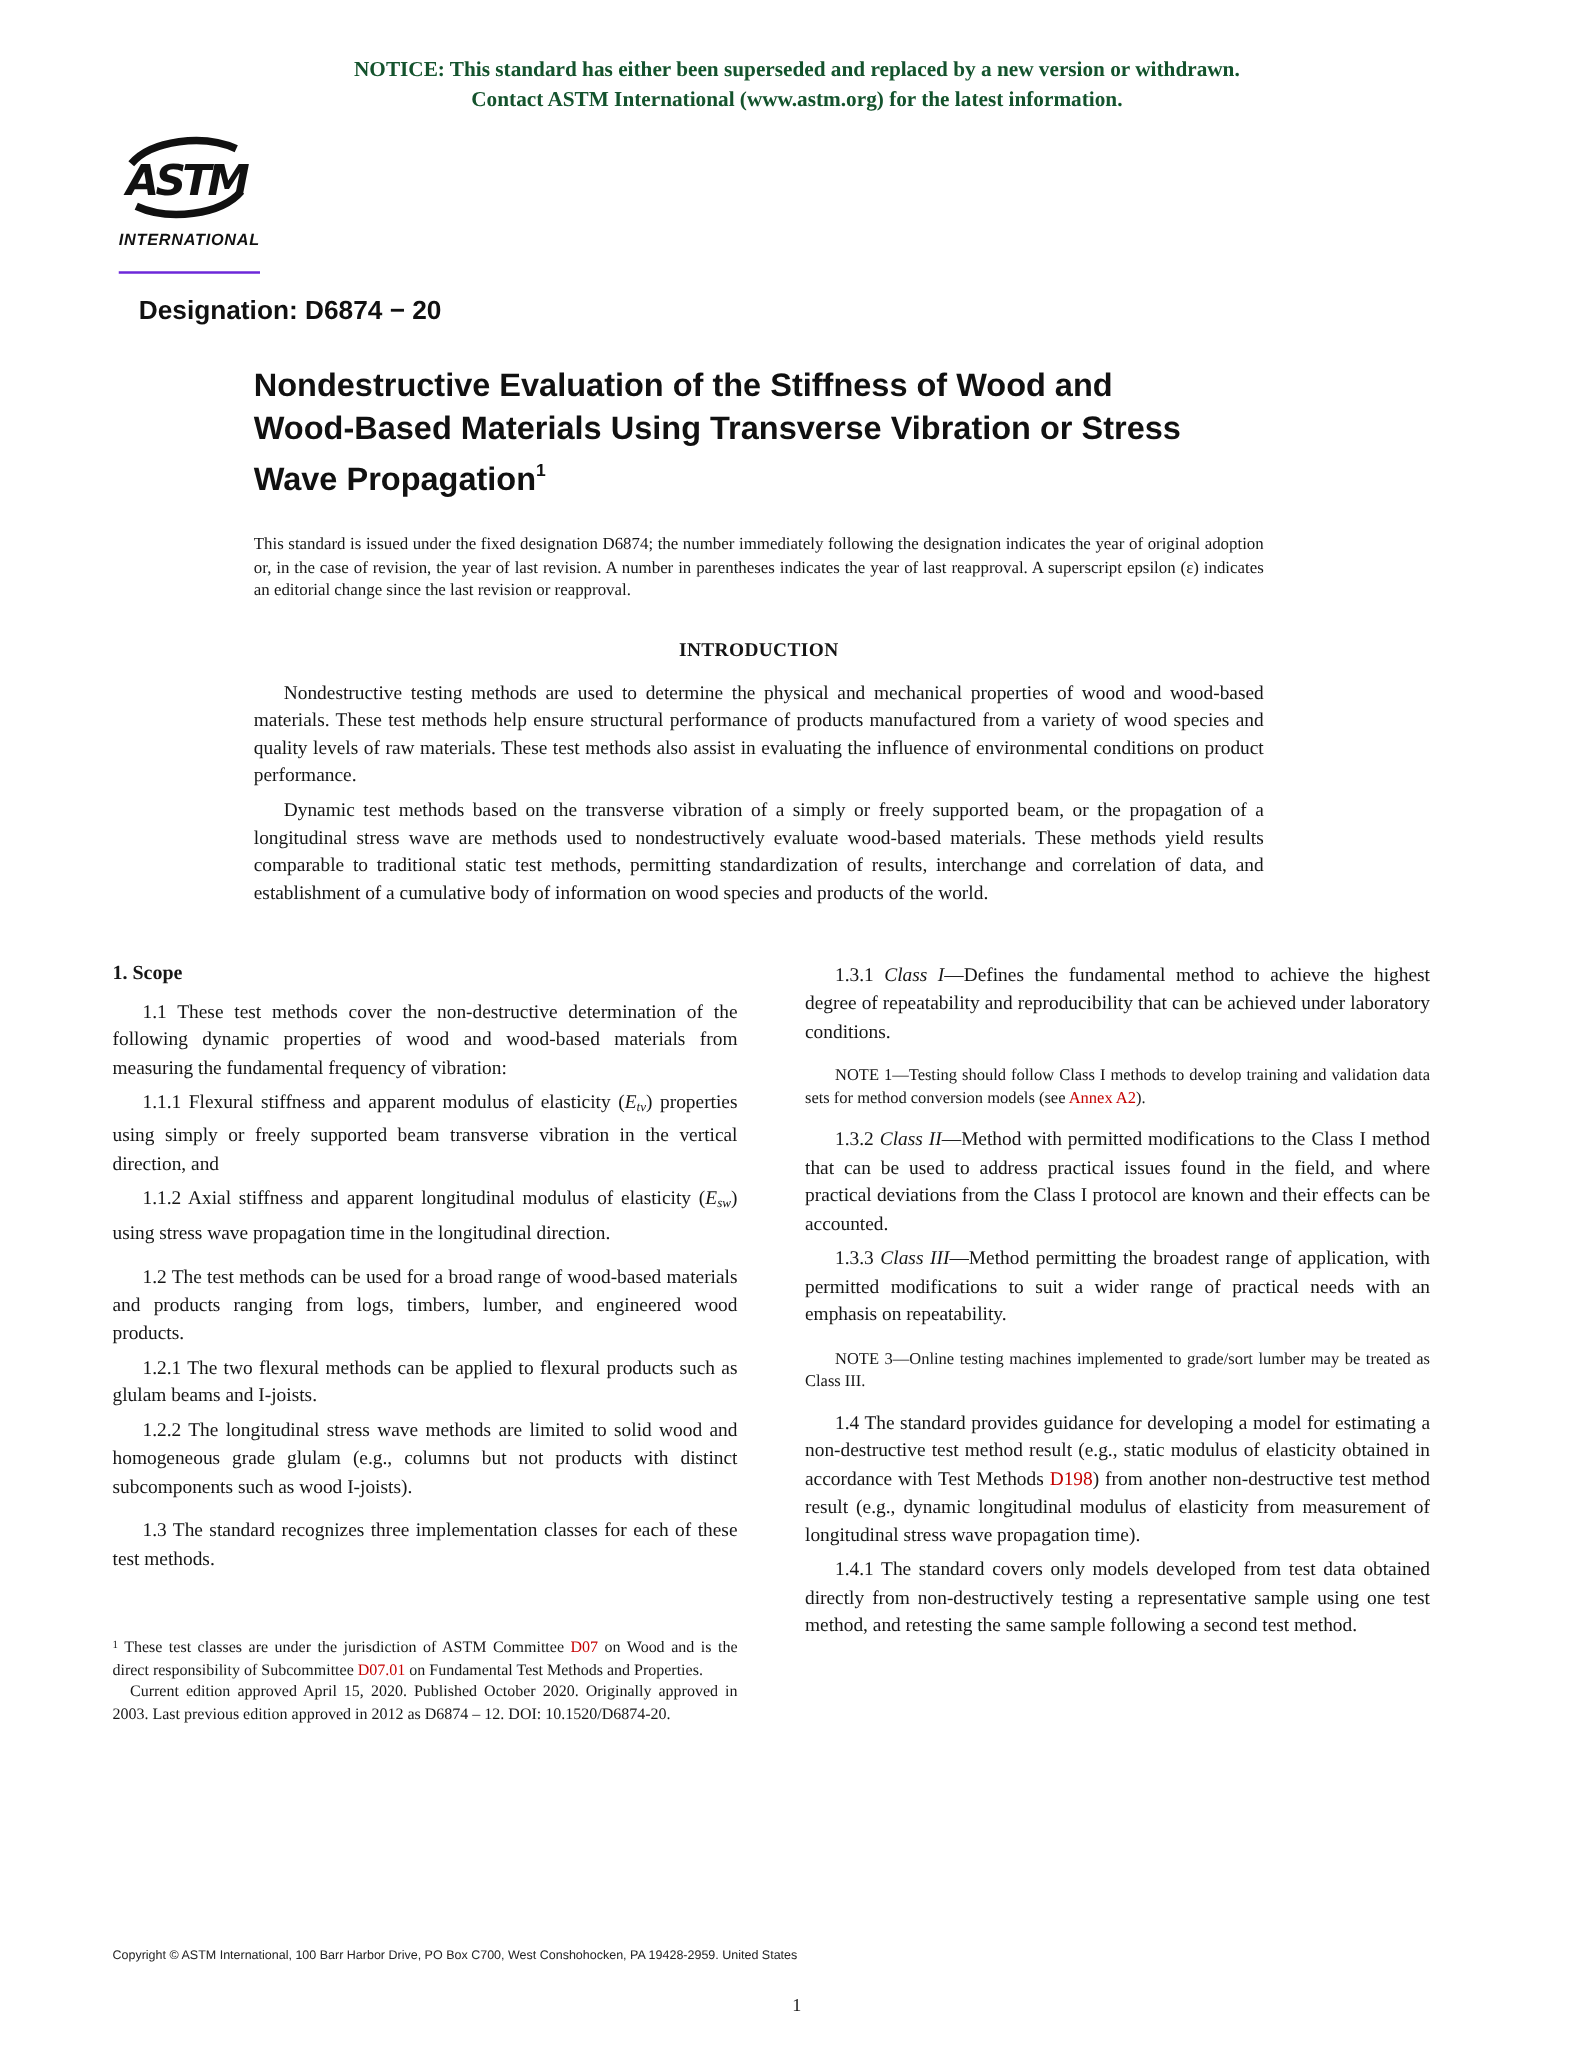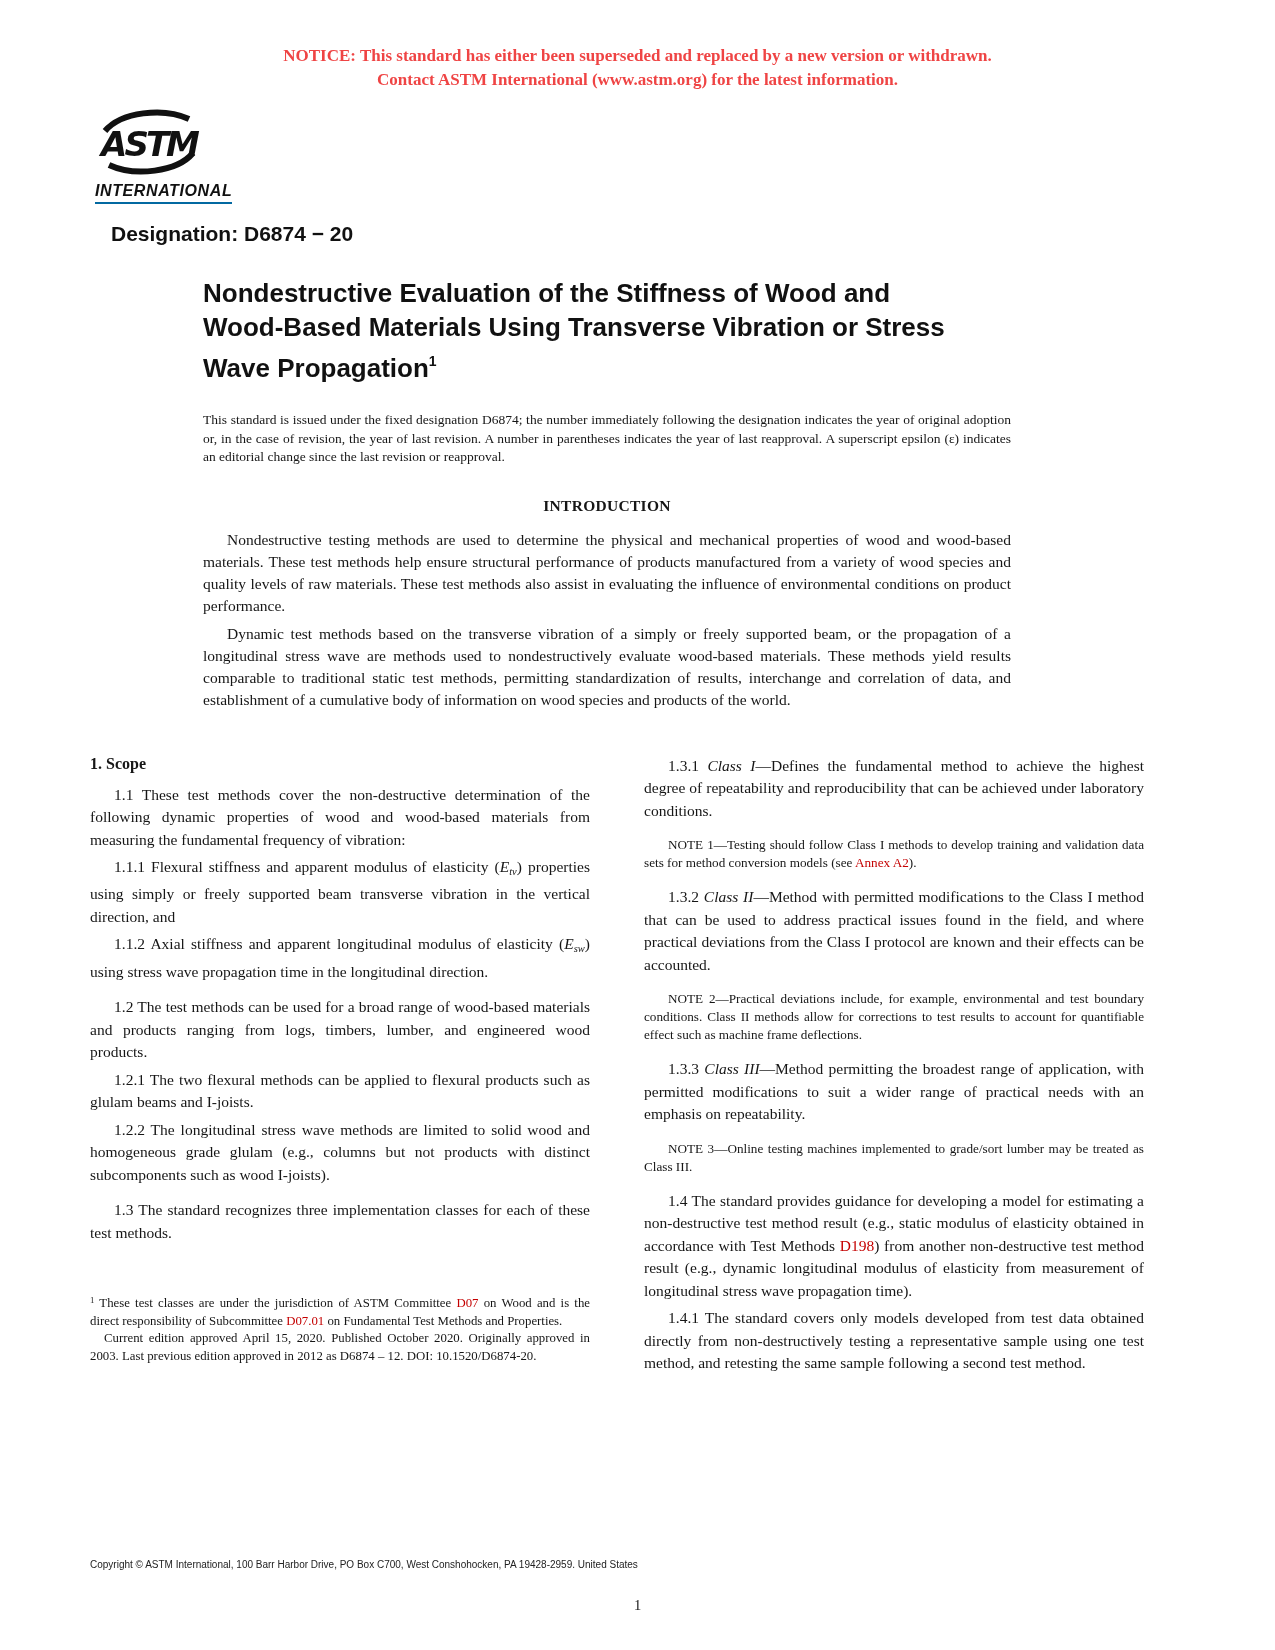--- a/index.html
+++ b/index.html
@@ -2,29 +2,29 @@
 <html><head>
 <meta charset="utf-8">
 <style>
   * { margin:0; padding:0; box-sizing:border-box; }
   html,body { background:#ffffff; }
   body {
     width:1275px; height:1650px; position:relative; overflow:hidden;
     font-family:"Liberation Serif", serif; color:#161616;
   }
   .notice {
-    padding-top:44px; text-align:center; color:#ef4444;
+    padding-top:44px; text-align:center; color:#14532d;
     font-weight:700; font-size:17px; line-height:24px;
   }
   .header-row { display:flex; align-items:flex-start; margin:14px 90px 0 95px;flex-direction:column; }
   .logo-block { width:108px; text-align:center; }
   .logo-sub {
     display:inline-block; font-family:"Liberation Sans",sans-serif;
-    font-size:16px; font-weight:700; font-style:italic; letter-spacing:0.6px;
-    border-bottom:2px solid #0369a1; padding-bottom:2px; color:#111;
+    font-size:13px; font-weight:700; font-style:italic; letter-spacing:0.6px;
+    border-bottom:2px solid #6d28d9; padding-bottom:18px; color:#111;
   }
   .designation {
     margin-left:16px; margin-top:18px;
     font-family:"Liberation Sans",sans-serif; font-weight:700; font-size:21px; color:#111;text-align:right;
   }
   .title-block { margin:30px 90px 0 203px; font-family:"Liberation Sans",sans-serif; font-weight:700; color:#111; }
   .title-line1 { display:block; font-size:23px; line-height:31px; }
   .title-main  { display:block; font-size:26px; line-height:34px; }
   .title-main .sup { font-size:14px; vertical-align:11px; }
   .issuing {
@@ -117,21 +117,20 @@
       <div class="footnote">
         <p><span class="sup">1</span><span> These test classes are under the jurisdiction of ASTM Committee </span><span class="red">D07</span><span> on Wood and is the direct responsibility of Subcommittee </span><span class="red">D07.01</span><span> on Fundamental Test Methods and Properties.</span></p>
         <p class="fn2"><span>Current edition approved April 15, 2020. Published October 2020. Originally approved in 2003. Last previous edition approved in 2012 as D6874 – 12. DOI: 10.1520/D6874-20.</span></p>
       </div>
     </div>
 
     <div class="col">
       <p class="para" style="margin-top:0"><span>1.3.1 </span><span class="it">Class I</span><span>—Defines the fundamental method to achieve the highest degree of repeatability and reproducibility that can be achieved under laboratory conditions.</span></p>
       <p class="note"><span>NOTE 1—Testing should follow Class I methods to develop training and validation data sets for method conversion models (see </span><span class="red">Annex A2</span><span>).</span></p>
       <p class="para"><span>1.3.2 </span><span class="it">Class II</span><span>—Method with permitted modifications to the Class I method that can be used to address practical issues found in the field, and where practical deviations from the Class I protocol are known and their effects can be accounted.</span></p>
-      <p class="note"><span>NOTE 2—Practical deviations include, for example, environmental and test boundary conditions. Class II methods allow for corrections to test results to account for quantifiable effect such as machine frame deflections.</span></p>
       <p class="para"><span>1.3.3 </span><span class="it">Class III</span><span>—Method permitting the broadest range of application, with permitted modifications to suit a wider range of practical needs with an emphasis on repeatability.</span></p>
       <p class="note"><span>NOTE 3—Online testing machines implemented to grade/sort lumber may be treated as Class III.</span></p>
       <p class="para"><span>1.4 The standard provides guidance for developing a model for estimating a non-destructive test method result (e.g., static modulus of elasticity obtained in accordance with Test Methods </span><span class="red">D198</span><span>) from another non-destructive test method result (e.g., dynamic longitudinal modulus of elasticity from measurement of longitudinal stress wave propagation time).</span></p>
       <p class="para"><span>1.4.1 The standard covers only models developed from test data obtained directly from non-destructively testing a representative sample using one test method, and retesting the same sample following a second test method.</span></p>
     </div>
 
   </div>
 
   <div class="footer">Copyright © ASTM International, 100 Barr Harbor Drive, PO Box C700, West Conshohocken, PA 19428-2959. United States</div>
   <div class="page-num">1</div>

